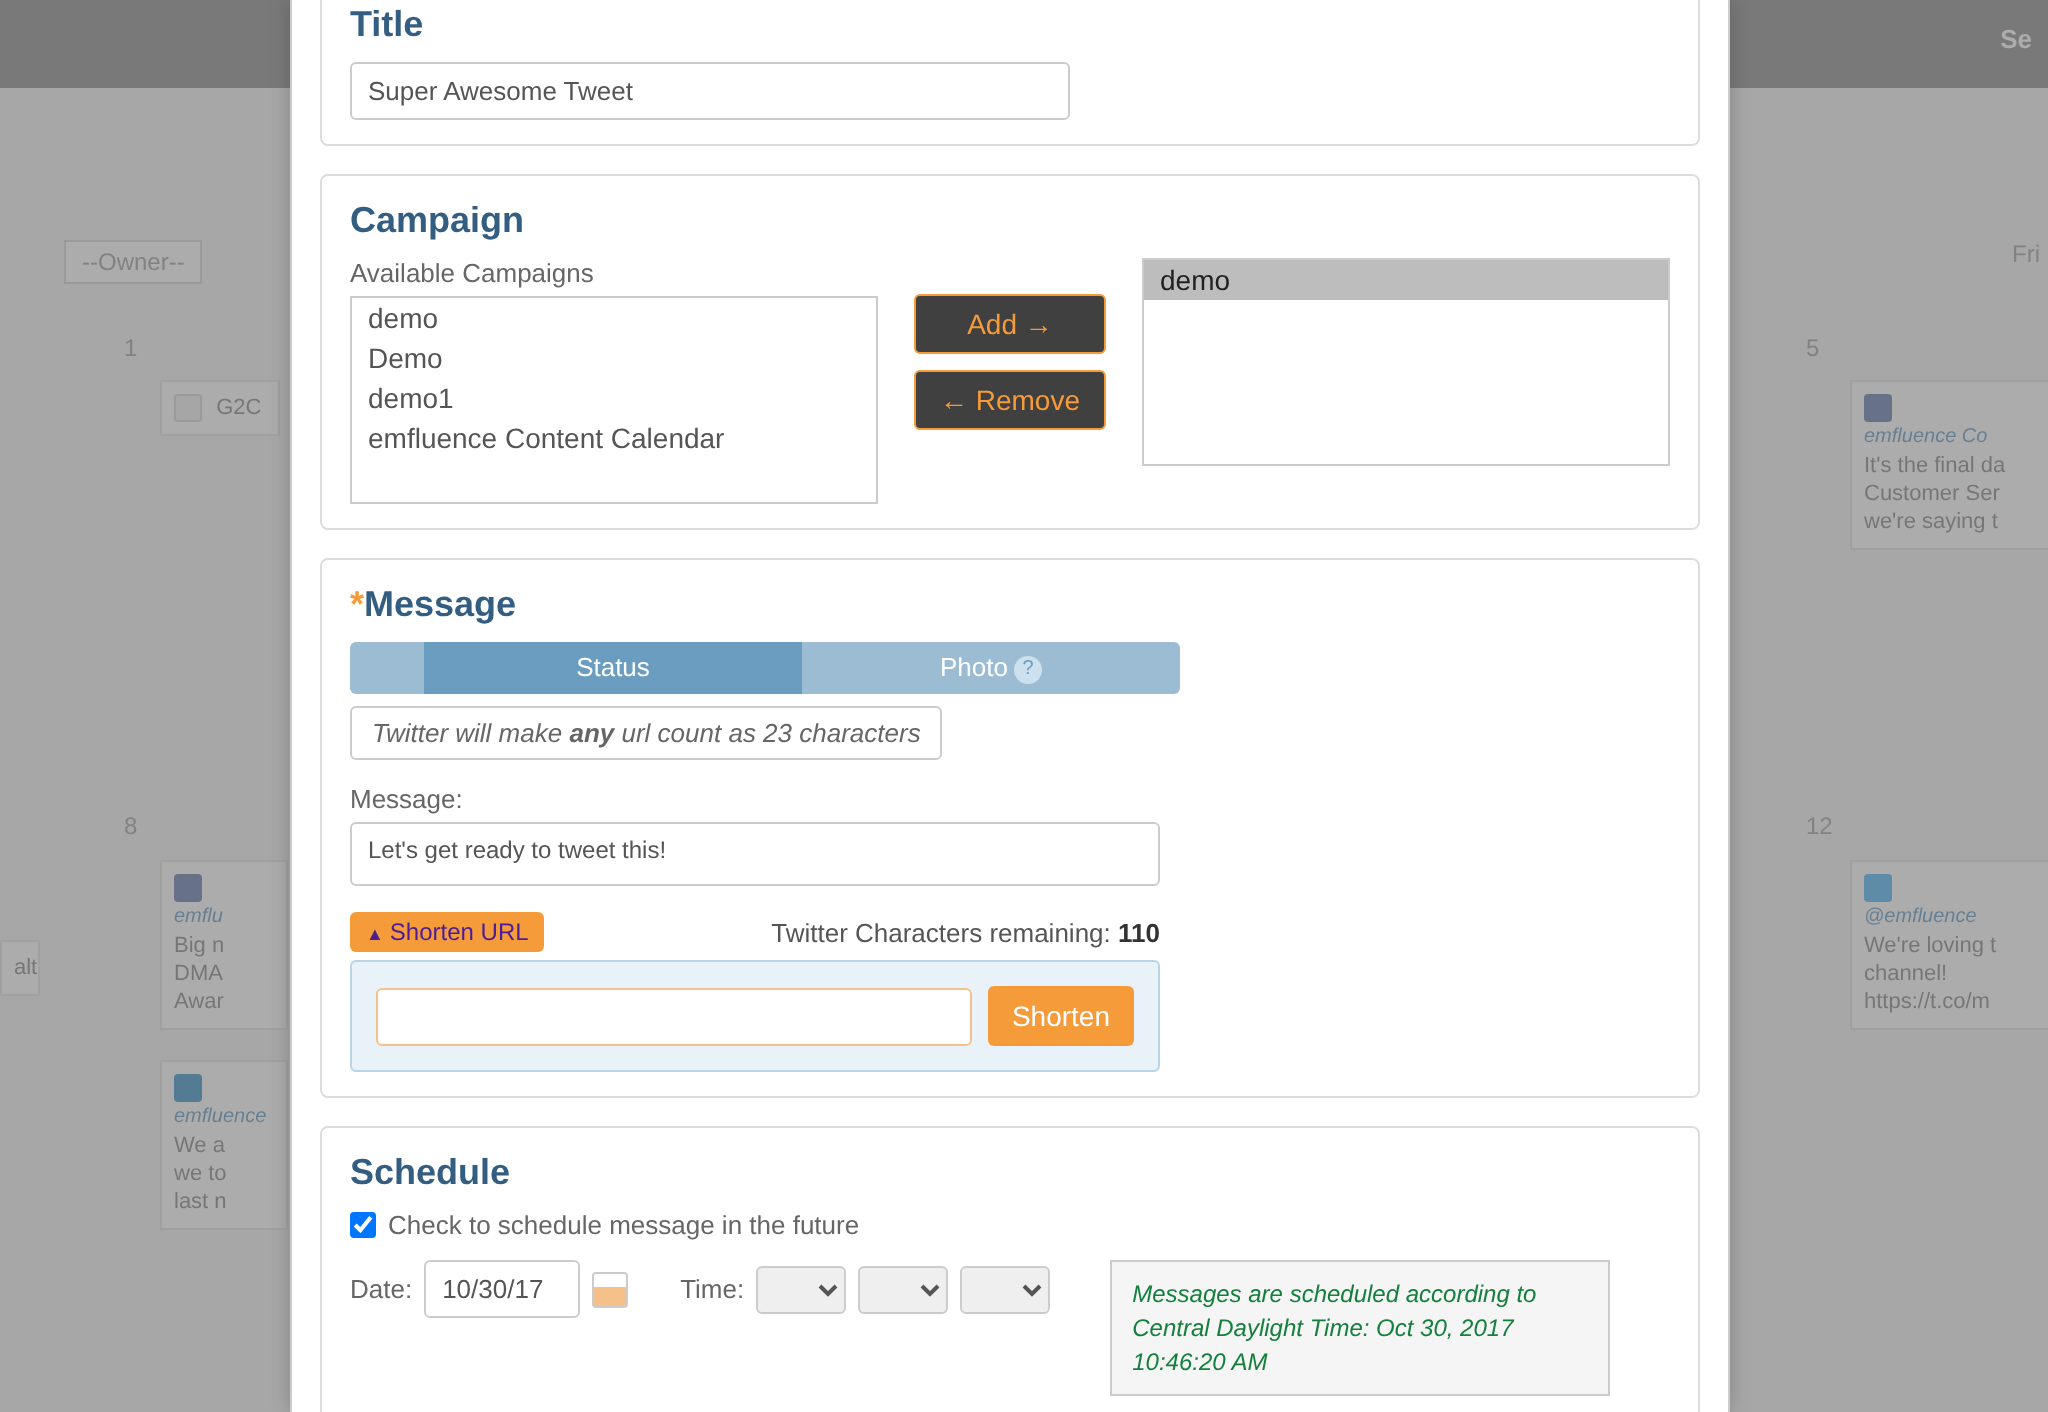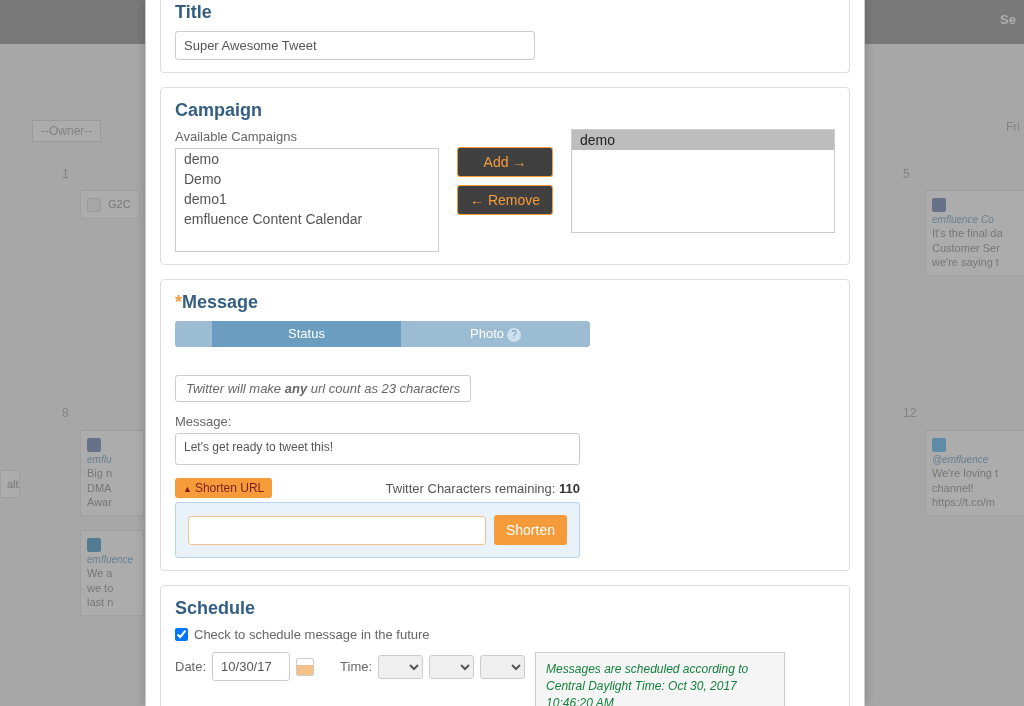--- a/index.html
+++ b/index.html
@@ -26,36 +26,36 @@
   input[type=text], select, textarea { border: 1px solid #ccc; border-radius: 3px; padding: 6px 8px; font-size: 13px; font-family: inherit; color: #555; }
   .title-input { width: 360px; }
   .camp-row { display: flex; gap: 18px; align-items: flex-start; }
   .camp-col { flex: 1; }
   .listbox { border: 1px solid #ccc; height: 104px; overflow-y: scroll; font-size: 14px; color: #555; background: #fff; }
   .listbox .opt { padding: 2px 8px; cursor: default; }
   .listbox .opt.sel { background: #bdbdbd; color: #222; }
   .btn-col { display: flex; flex-direction: column; gap: 8px; padding-top: 18px; }
   .btn-o { border: 1px solid #f59b3a; color: #f59b3a; background: #404040; padding: 6px 12px; border-radius: 3px; font-size: 14px; cursor: pointer; min-width: 90px; }
   .btn-o .arr { font-weight: bold; }
-  .tabs { display: flex; background: #9cbcd3; border-radius: 3px; overflow: hidden; height: 26px; width: 415px; margin-bottom: 28px; padding-left: 37px; }
+  .tabs { display: flex; background: #9cbcd3; border-radius: 3px; overflow: hidden; height: 26px; width: 415px; margin-bottom: 6px; padding-left: 37px; }
   .tab { flex: 1; text-align: center; color: #fff; font-size: 13px; line-height: 26px; cursor: pointer; }
   .tab.active { background: #6a9dc0; }
   .help-ic { display: inline-block; width: 14px; height: 14px; border-radius: 50%; background: #cde0ed; color: #6a9dc0; font-size: 10px; line-height: 14px; text-align: center; vertical-align: middle; margin-left: 3px; }
   .hint-box { border: 1px solid #ccc; border-radius: 3px; padding: 5px 10px; font-size: 13px; font-style: italic; color: #666; display: inline-block; margin-bottom: 12px; }
   .hint-box b { font-weight: bold; }
   .msg-ta { width: 405px; height: 32px; resize: none; font-size: 12px; }
   .short-row { display: flex; align-items: center; justify-content: space-between; width: 405px; margin-top: 10px; }
-  .short-toggle { background: #f59b3a; color: #7f1d1d; font-size: 12px; padding: 3px 8px; border-radius: 3px; cursor: pointer; }
+  .short-toggle { background: #f59b3a; color: #4c1d95; font-size: 12px; padding: 3px 8px; border-radius: 3px; cursor: pointer; }
   .short-toggle .tri { font-size: 9px; margin-right: 3px; }
   .chars { font-size: 13px; color: #555; }
   .chars b { color: #333; font-weight: bold; }
   .short-panel { border: 1px solid #b8d4e8; background: #eaf2f9; border-radius: 3px; padding: 12px; width: 405px; margin-top: 4px; display: flex; gap: 8px; align-items: center; }
   .short-panel input { flex: 1; border: 1px solid #f5c18a; background: #fff; padding: 6px; }
   .btn-s { background: #f59b3a; color: #fff; border: none; padding: 7px 12px; border-radius: 3px; font-size: 14px; cursor: pointer; }
-  .sched-row { display: flex; align-items: flex-start; gap: 10px; margin-top: 10px; }
+  .sched-row { display: flex; align-items: flex-start; gap: 30px; margin-top: 10px; }
   .sched-left { display: flex; align-items: center; gap: 6px; flex-wrap: wrap; }
   .date-in { width: 78px; font-size: 12px; padding: 4px 6px; }
   .cal-ic { display:inline-block; width:18px; height:18px; border:1px solid #ccc; background: linear-gradient(#fff 40%, #f5c18a 40%); border-radius:2px; cursor:pointer; }
   .sel-s { width: 45px; height: 24px; font-size: 12px; }
   .tz-box { border: 1px solid #ccc; background: #f5f5f5; padding: 8px 10px; font-size: 12px; font-style: italic; color: #15803d; width: 250px; line-height: 1.4; }
   .cb-row { display: flex; align-items: center; gap: 6px; margin-top: 4px; }
   .cb-row label { font-size: 13px; color: #666; }
   .panel.first { margin-top: 0; border-top: none; border-top-left-radius: 0; border-top-right-radius: 0; padding-top: 2px; }
 </style>
 </head>

